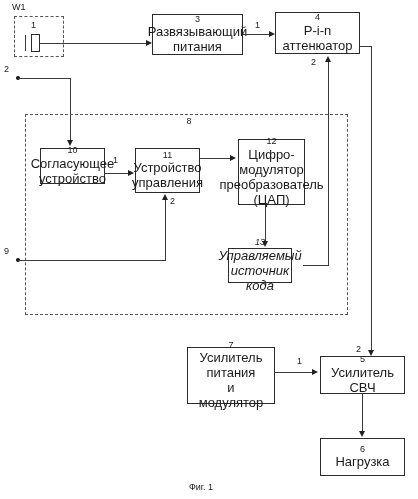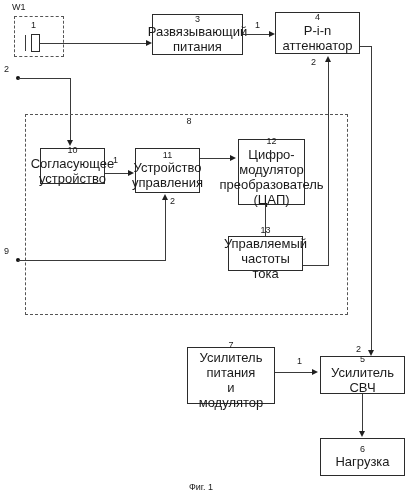--- a/index.html
+++ b/index.html
@@ -194,24 +194,24 @@
     <div class="num">12</div>
     <div class="cap">Цифро-</div>
     <div class="cap">модулятор</div>
     <div class="cap">преобразователь</div>
     <div class="cap">(ЦАП)</div>
   </div>
 
   <div class="wire wv" style="left:265px; top:205px; height:37px;"></div>
   <div class="arrow down" style="left:261.5px; top:241px;"></div>
 
-  <div class="blk" style="left:228px; top:236px; width:75px; height:35px;">
+  <div class="blk" style="left:228px; top:248px; width:64px; height:35px;font-style:italic;">
     <div class="num">13</div>
     <div class="cap">Управляемый</div>
-    <div class="cap">частоты тока</div>
+    <div class="cap">источник кода</div>
   </div>
 
   <div class="wire wh" style="left:303px; top:265px; width:26px;"></div>
 
   <div class="blk" style="left:187px; top:347px; width:88px; height:57px;">
     <div class="num">7</div>
     <div class="cap">Усилитель питания</div>
     <div class="cap">и</div>
     <div class="cap">модулятор</div>
   </div>

